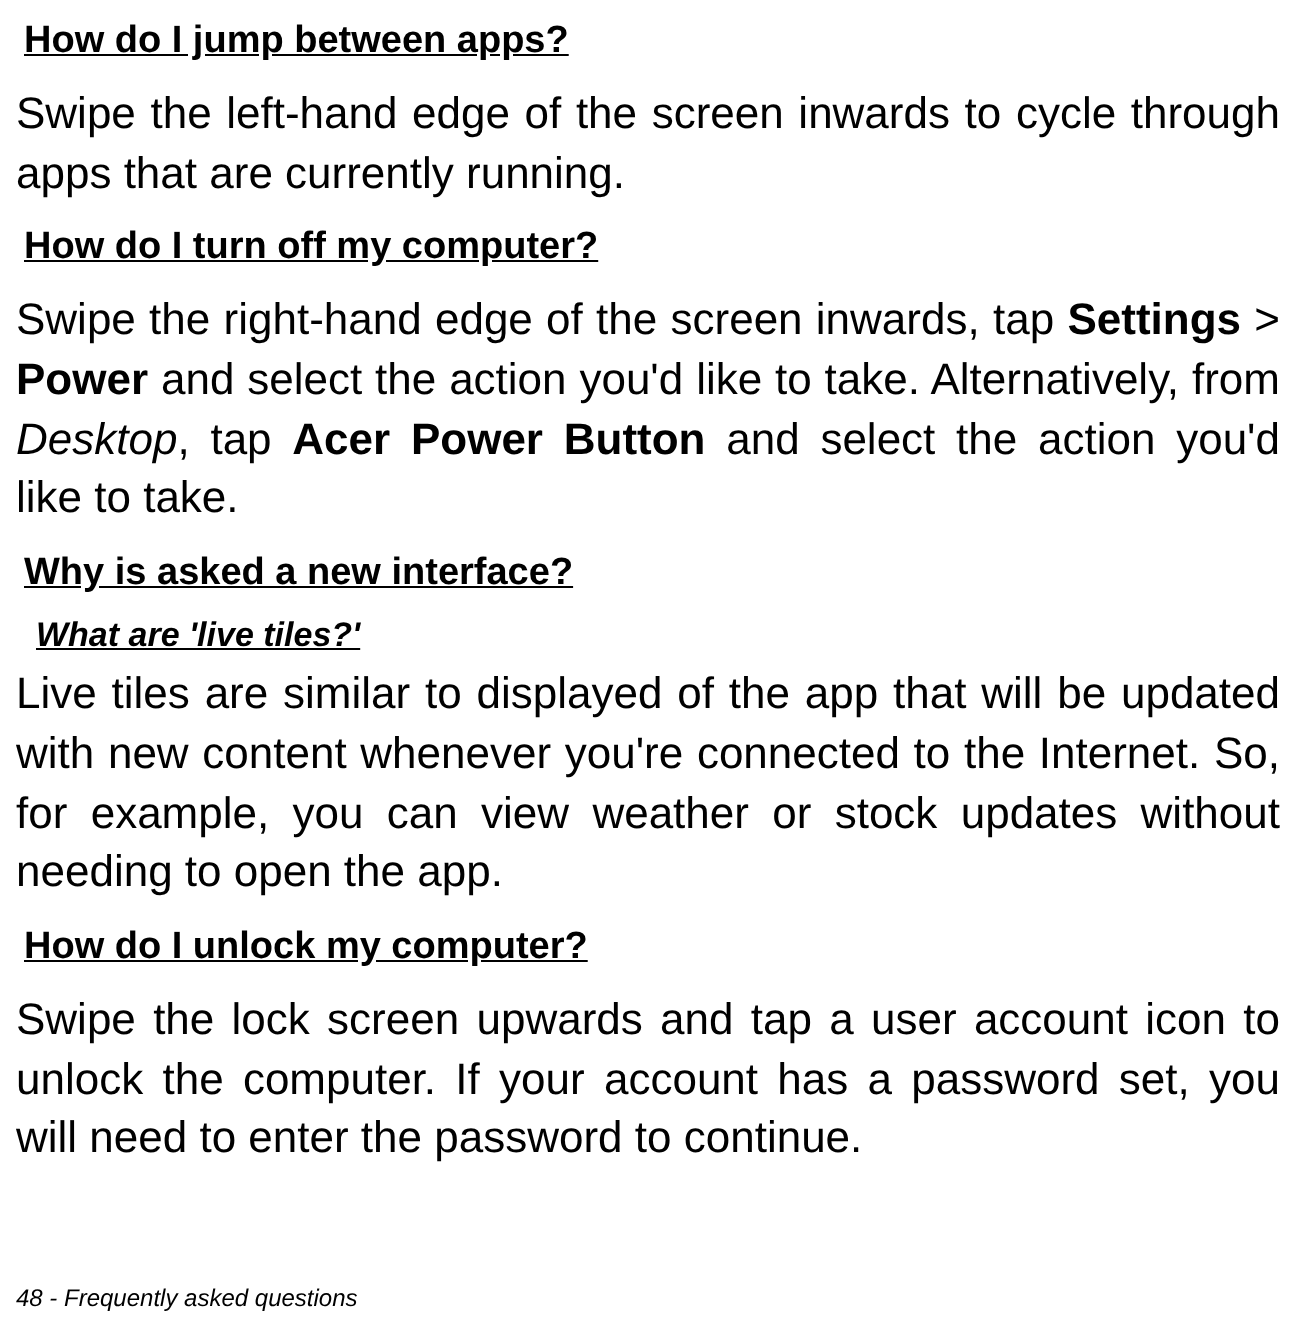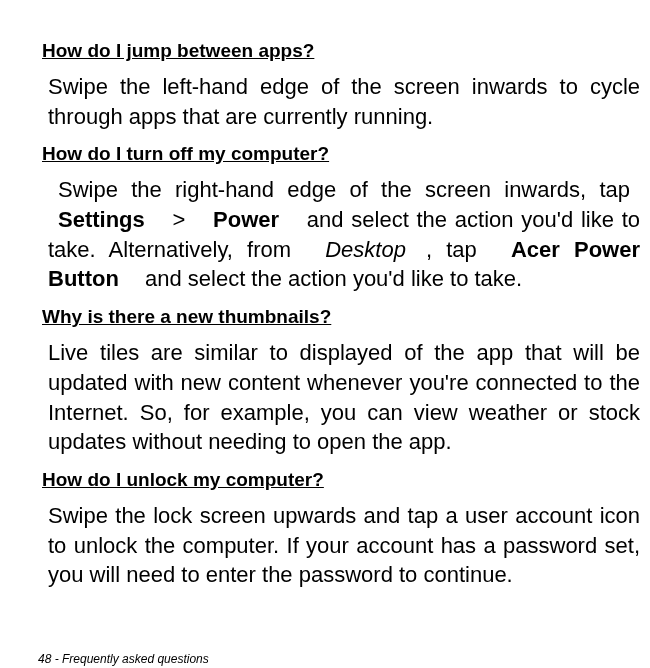--- a/index.html
+++ b/index.html
@@ -1,16 +1,16 @@
 <!DOCTYPE html>
 <html><head>
   <meta charset="utf-8">
   <style>
     * {
-      margin: 10px;
+      margin: 0;
       padding: 0;
       box-sizing: border-box;
     }
     body {
       width: 650px;
       height: 668px;
       background: #fff;
       font-family: Arial, Helvetica, sans-serif;
       color: #000;
       padding: 10px 10px 10px 8px;
@@ -53,24 +53,25 @@
   <h2 class="heading first-heading">How do I jump between apps?</h2>
   <p class="body-text">Swipe the left-hand edge of the screen inwards to cycle through apps that are currently running.</p>
 </div>
 
 <div class="section">
   <h2 class="heading">How do I turn off my computer?</h2>
   <p class="body-text"><span>Swipe the right-hand edge of the screen inwards, tap </span><span class="bold">Settings</span><span> &gt; </span><span class="bold">Power</span><span> and select the action you'd like to take. Alternatively, from </span><span class="italic">Desktop</span><span>, tap </span><span class="bold">Acer Power Button</span><span> and select the action you'd like to take.</span></p>
 </div>
 
 <div class="section">
-  <h2 class="heading">Why is there a new thumbnails?</h2>
+  <h2 class="heading">Why is asked a new interface?</h2>
 </div>
 
 <div class="section">
+  <h3 class="sub-heading">What are 'live tiles?'</h3>
   <p class="body-text">Live tiles are similar to displayed of the app that will be updated with new content whenever you're connected to the Internet. So, for example, you can view weather or stock updates without needing to open the app.</p>
 </div>
 
 <div class="section">
   <h2 class="heading">How do I unlock my computer?</h2>
   <p class="body-text">Swipe the lock screen upwards and tap a user account icon to unlock the computer. If your account has a password set, you will need to enter the password to continue.</p>
 </div>
 
 <div class="footer">48 - Frequently asked questions</div>
 

